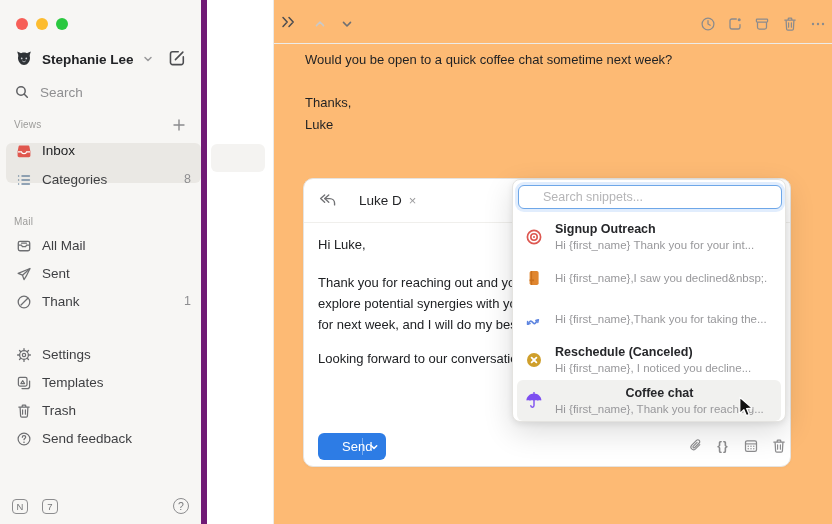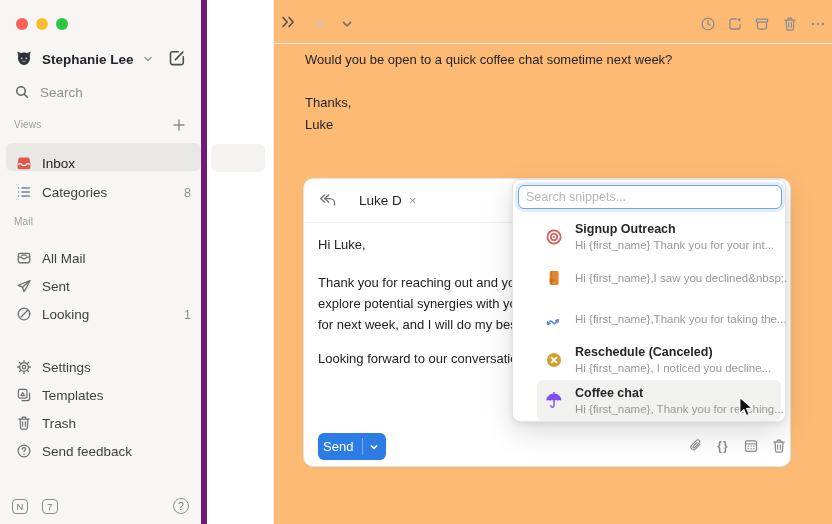--- a/index.html
+++ b/index.html
@@ -11,21 +11,21 @@
   .sidebar { position:absolute; left:0; top:0; width:207px; height:524px; background:#f7f6f4; border-right:6px solid #701a75; }
   .traffic { position:absolute; left:16px; top:18px; display:flex; gap:8px; }
   .light { width:12px; height:12px; border-radius:50%; }
   .profile { position:absolute; left:14px; top:46px; height:26px; display:flex; align-items:center; gap:8px; cursor:default; }
   .profile .pname { font-size:13.5px; font-weight:600; color:#222326; }
   .icon-btn { color:#5f6063; display:flex; align-items:center; justify-content:center; }
   .compose-btn { position:absolute; right:14px; top:48px; width:20px; height:20px; color:#4c4d50; }
   .search-row { position:absolute; left:14px; top:80px; height:24px; display:flex; align-items:center; gap:10px; color:#8f8f91; font-size:13.5px; }
   .sec-h { position:absolute; left:14px; font-size:10px; color:#9c9b99; letter-spacing:.2px; }
   .plus-btn { position:absolute; right:14px; width:16px; height:16px; color:#8b8b8d; }
-  .nav { position:absolute; left:6px; width:195px; height:28px; display:flex; align-items:flex-end; padding:0 10px; border-radius:6px; font-size:13.5px; color:#3e3f42; }
+  .nav { position:absolute; left:6px; width:195px; height:40px; display:flex; align-items:flex-start; padding:0 10px; border-radius:6px; font-size:13.5px; color:#3e3f42; }
   .nav .nlabel { margin-left:10px; }
   .nav.sel { background:#eae8e4; color:#1d1e20; font-weight:500; }
   .nav .badge { margin-left:auto; font-size:12.5px; color:#8e8e90; }
   .nav svg { flex:0 0 auto; }
   .side-icon { width:16px; height:16px; color:#6e6f72; }
   .bottom-bar { position:absolute; left:12px; right:12px; bottom:8px; height:20px; display:flex; align-items:center; }
   .mini-badge { width:16px; height:15px; border:1.2px solid #8d8d8f; border-radius:4px; color:#77787a; font-size:9.5px; display:flex; align-items:center; justify-content:center; margin-right:14px; }
   .help-circle { margin-left:auto; width:16px; height:16px; border:1.2px solid #8d8d8f; border-radius:50%; color:#77787a; font-size:10.5px; display:flex; align-items:center; justify-content:center; }
 
   
@@ -39,32 +39,32 @@
   .msg-line { position:absolute; left:31px; font-size:13px; color:#1f2124; }
 
   
   .card { position:absolute; left:29px; top:178px; width:488px; height:289px; background:#fff; border:1px solid #e6e4e1; border-radius:10px; box-shadow:0 1px 3px rgba(0,0,0,.03); }
   .card-head { position:absolute; left:0; top:0; right:0; height:44px; display:flex; align-items:center; padding:0 14px; border-bottom:1px solid #f0efec; }
   .chip { margin-left:22px; display:flex; align-items:center; gap:7px; font-size:13.5px; color:#232427; }
   .chip .x { color:#9b9b9d; font-size:13px; cursor:default; }
   .card-body { position:absolute; left:14px; top:44px; right:6px; bottom:50px; font-size:13px; color:#202225; }
   .bline { position:absolute; left:0; white-space:nowrap; }
   .send-btn { position:absolute; left:14px; bottom:6px; height:27px; width:68px; border-radius:6px; background:#2d7ce5; color:#fff; display:flex; align-items:center; font-size:13px; }
-  .send-btn .slabel { padding-left:5px; width:44px; }
+  .send-btn .slabel { padding-left:24px; width:44px; }
   .send-btn .sarrow { width:22px; height:17px; border-left:1px solid rgba(255,255,255,.38); display:flex; align-items:center; justify-content:center; }
   .cfoot-icon { position:absolute; bottom:11px; width:18px; height:18px; color:#8c8c8e; display:flex; align-items:center; justify-content:center; }
   .braces { font-size:12px; color:#8c8c8e; letter-spacing:1px; font-weight:600; }
 
   
   .popup { position:absolute; left:512px; top:179px; width:274px; height:243px; background:#fff; border:1px solid #e4e3e0; border-radius:8px; box-shadow:0 10px 30px rgba(0,0,0,.14), 0 2px 6px rgba(0,0,0,.08); z-index:5; }
-  .snip-input { position:absolute; left:5px; top:5px; width:264px; height:24px; border:1.5px solid #6ea7e8; border-radius:6px; box-shadow:0 0 0 3px rgba(70,140,245,.16); font-family:inherit; font-size:12.5px; padding:0 7px; color:#232427; outline:none; }
+  .snip-input { position:absolute; left:5px; top:5px; width:264px; height:24px; border:1.5px solid #6ea7e8; border-radius:6px; box-shadow:0 0 0 3px rgba(70,140,245,.16); font-family:inherit; font-size:12.5px; padding:0 24px; color:#232427; outline:none; }
   .snip-input::placeholder { color:#b5b5b7; }
-  .snip-list { position:absolute; left:0; top:36px; right:0;padding-left:20px; }
+  .snip-list { position:absolute; left:0; top:36px; right:0; }
   .snip-row { height:41px; margin:0 4px; padding:0 8px; display:flex; align-items:center; gap:12px; border-radius:6px; }
-  .snip-row.hl { background:#f1f1ef; }
+  .snip-row.hl { background:#f1f1ef;text-align:center; }
   .snip-ic { width:18px; height:18px; flex:0 0 auto; }
   .snip-t { font-size:12.5px; font-weight:600; color:#26272a; line-height:15px; }
   .snip-p { font-size:11.5px; color:#98989b; line-height:14px; margin-top:1px; white-space:nowrap; overflow:hidden; max-width:212px; }
 
   .cursor { position:absolute; left:736px; top:396px; z-index:10; }
 </style>
 </head>
 <body>
 
 <div class="app">
@@ -151,21 +151,21 @@
           <path d="M14 2.5 2.2 7.4l4.3 1.8 1.5 4.4 2.2-3.4L14 2.5z" fill="none" stroke="currentColor" stroke-width="1.25" stroke-linejoin="round"></path>
           <path d="M6.5 9.2 14 2.5" fill="none" stroke="currentColor" stroke-width="1.25"></path>
         </svg>
       <span class="nlabel">Sent</span>
     </div>
     <div class="nav" style="top:294px">
       <svg class="side-icon" viewBox="0 0 16 16">
           <circle cx="8" cy="8" r="5.8" fill="none" stroke="currentColor" stroke-width="1.3"></circle>
           <path d="M5 11 11.8 4.2" stroke="currentColor" stroke-width="1.3" stroke-linecap="round"></path>
         </svg>
-      <span class="nlabel">Looking</span>
+      <span class="nlabel">Thank</span>
       <span class="badge">1</span>
     </div>
 
     <div class="nav" style="top:347px">
       <svg class="side-icon" viewBox="0 0 16 16">
           <circle cx="8" cy="8" r="4.4" fill="none" stroke="currentColor" stroke-width="1.3"></circle>
           <circle cx="8" cy="8" r="1.7" fill="none" stroke="currentColor" stroke-width="1.2"></circle>
           <path d="M8 1.6v1.9M8 12.5v1.9M1.6 8h1.9M12.5 8h1.9M3.5 3.5l1.3 1.3M11.2 11.2l1.3 1.3M12.5 3.5l-1.3 1.3M4.8 11.2l-1.3 1.3" stroke="currentColor" stroke-width="1.3" stroke-linecap="round"></path>
         </svg>
       <span class="nlabel">Settings</span>

